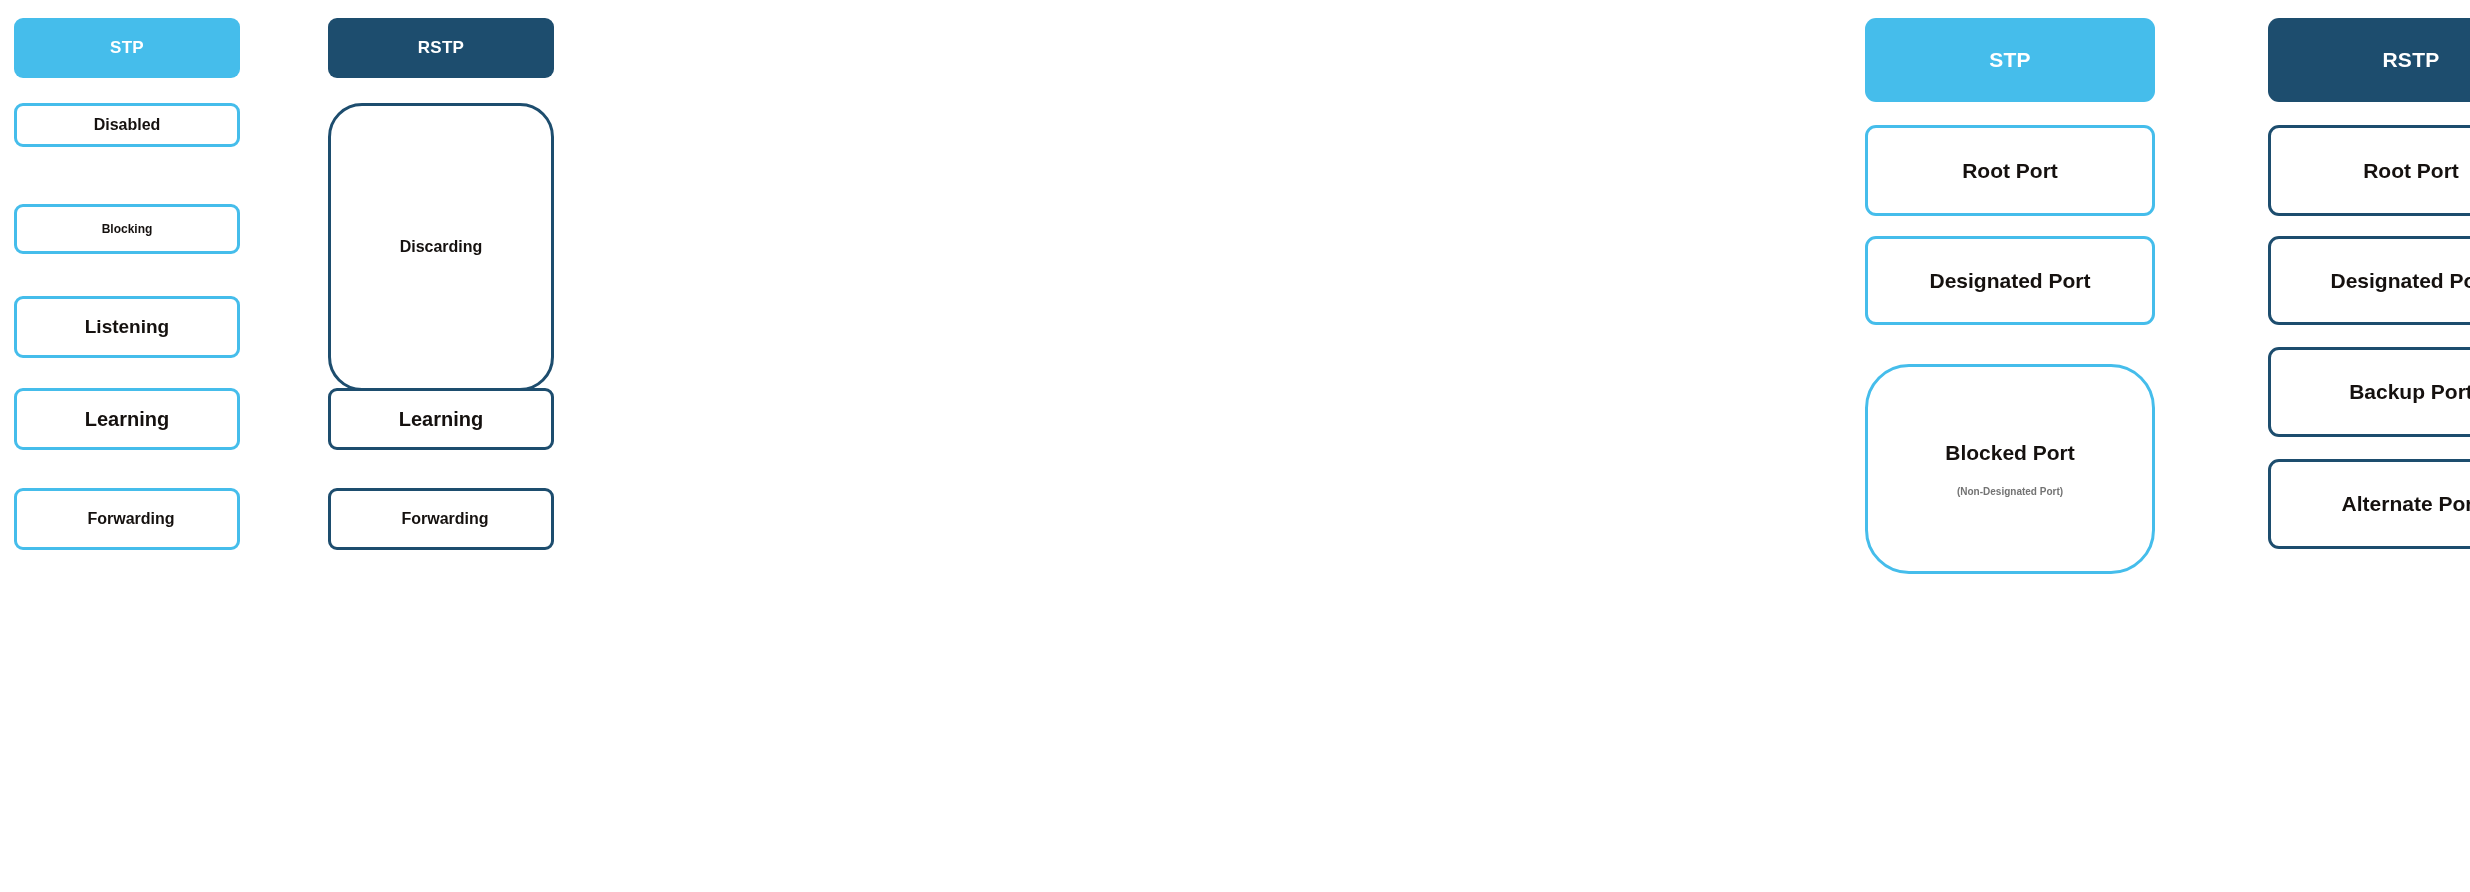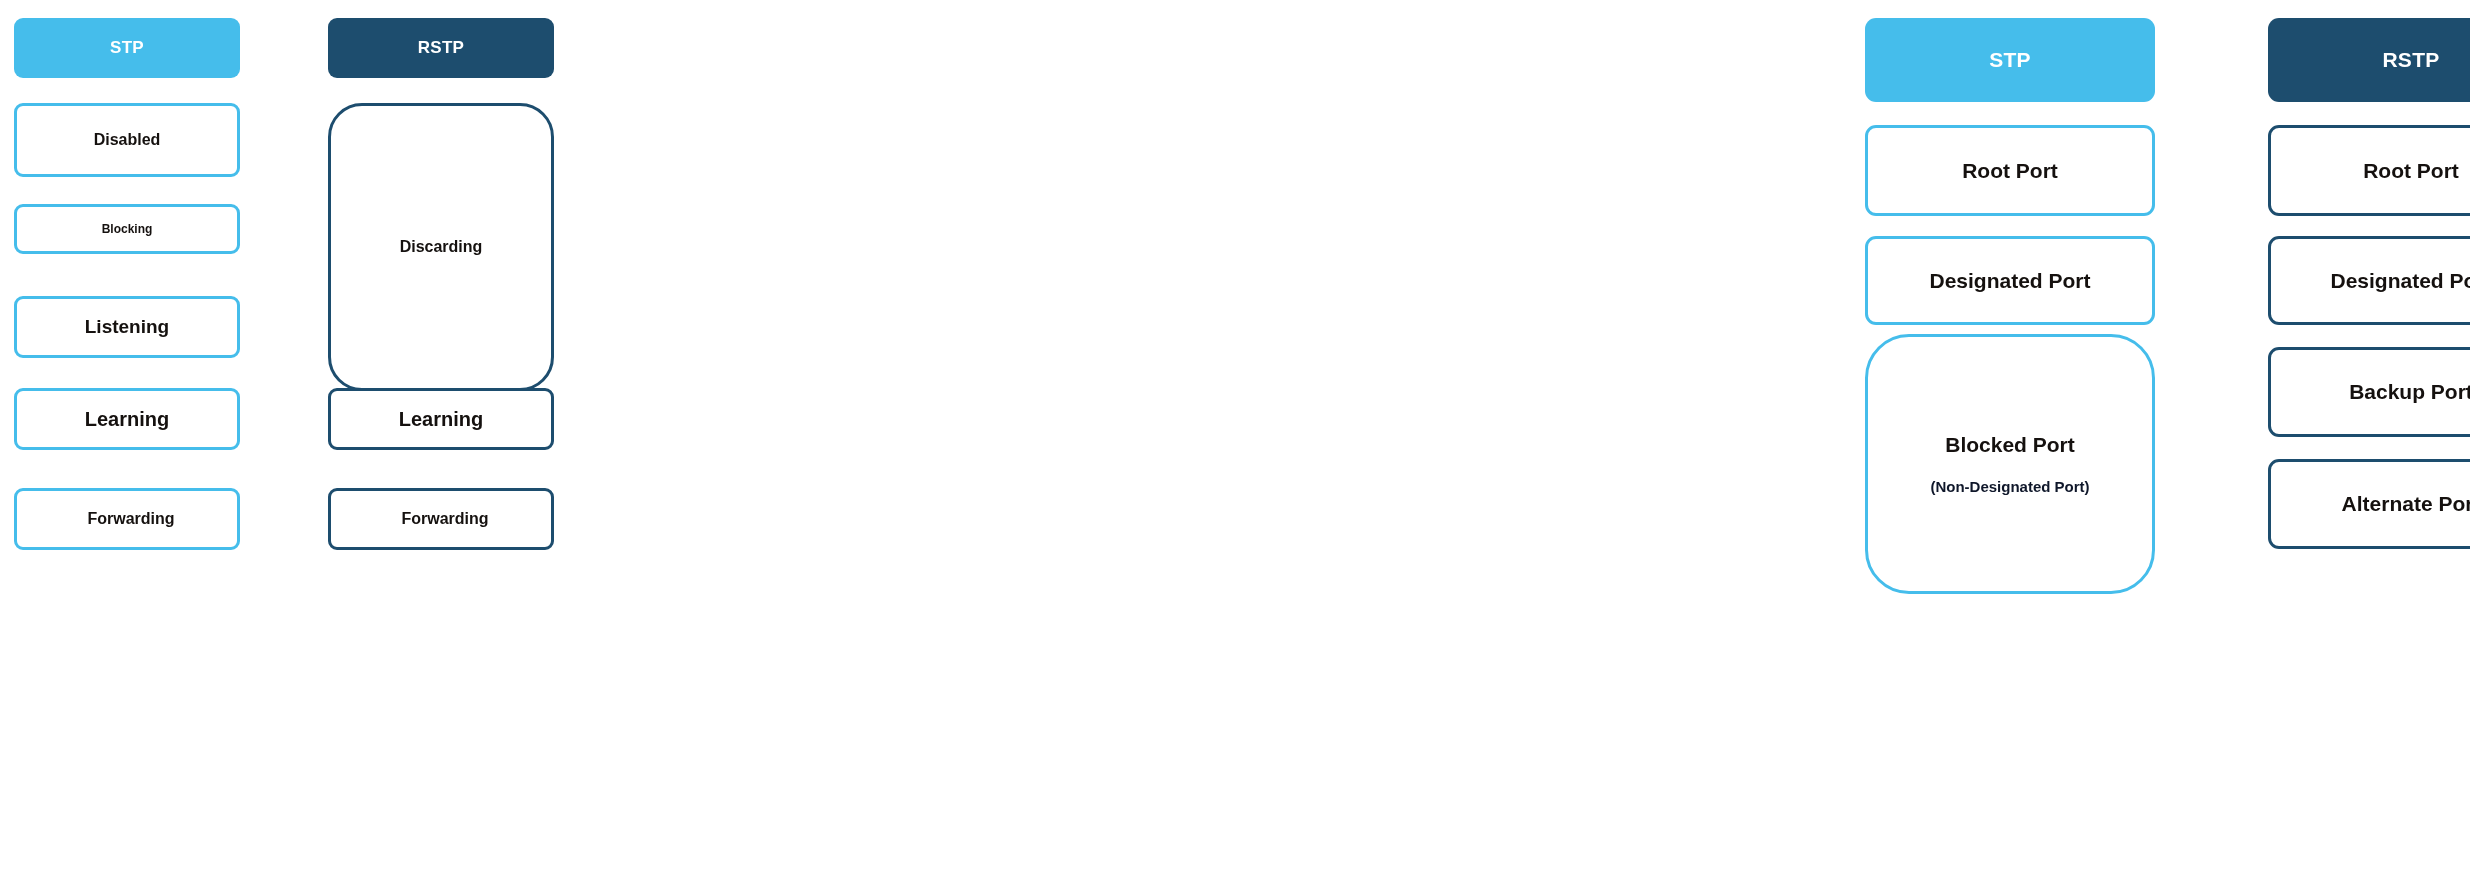--- a/index.html
+++ b/index.html
@@ -36,49 +36,49 @@
     font-weight:bold;
   }
   .cell-stp{border:3px solid #45bdeb;}
   .cell-rstp{border:3px solid #1d4d6e;}
 
   
   .lp-col-stp{left:14px;width:226px;}
   .lp-col-rstp{left:328px;width:226px;}
 
   .l-hdr{top:18px;height:60px;border-radius:9px;font-size:17px;}
-  .l-r1{top:103px;height:74px;border-radius:9px;font-size:16px;}
+  .l-r1{top:103px;height:44px;border-radius:9px;font-size:16px;}
   .l-r2{top:204px;height:50px;border-radius:9px;font-size:12px;}
   .l-r3{top:296px;height:62px;border-radius:9px;font-size:19px;}
   .l-r4{top:388px;height:62px;border-radius:9px;font-size:20px;}
   .l-r5{top:488px;height:62px;border-radius:9px;font-size:16px;padding-left:8px;}
 
   .l-discarding{
     top:103px;height:288px;border-radius:34px;font-size:16px;
   }
 
   
   .rp-col-stp{left:1865px;width:290px;}
   .rp-col-rstp{left:2268px;width:286px;}
 
   .r-hdr{top:18px;height:84px;border-radius:11px;font-size:21px;}
   .r-a1{top:125px;height:91px;border-radius:11px;font-size:21px;}
   .r-a2{top:236px;height:89px;border-radius:11px;font-size:21px;}
-  .r-blocked{top:334px;height:260px;border-radius:44px;font-size:21px;}
+  .r-blocked{top:364px;height:210px;border-radius:44px;font-size:21px;}
 
   .r-b1{top:125px;height:91px;border-radius:11px;font-size:21px;}
   .r-b2{top:236px;height:89px;border-radius:11px;font-size:21px;}
   .r-b3{top:347px;height:90px;border-radius:11px;font-size:21px;}
   .r-b4{top:459px;height:90px;border-radius:11px;font-size:21px;}
 
   .sub{
-    font-size:15px;
+    font-size:10px;
     font-weight:bold;
     margin-top:20px;
-    color:#0f172a;
+    color:#737373;
   }
   .title-main{line-height:1.15;}
 </style>
 </head>
 <body>
 
 <div class="diagram">
 
   <div>
 

